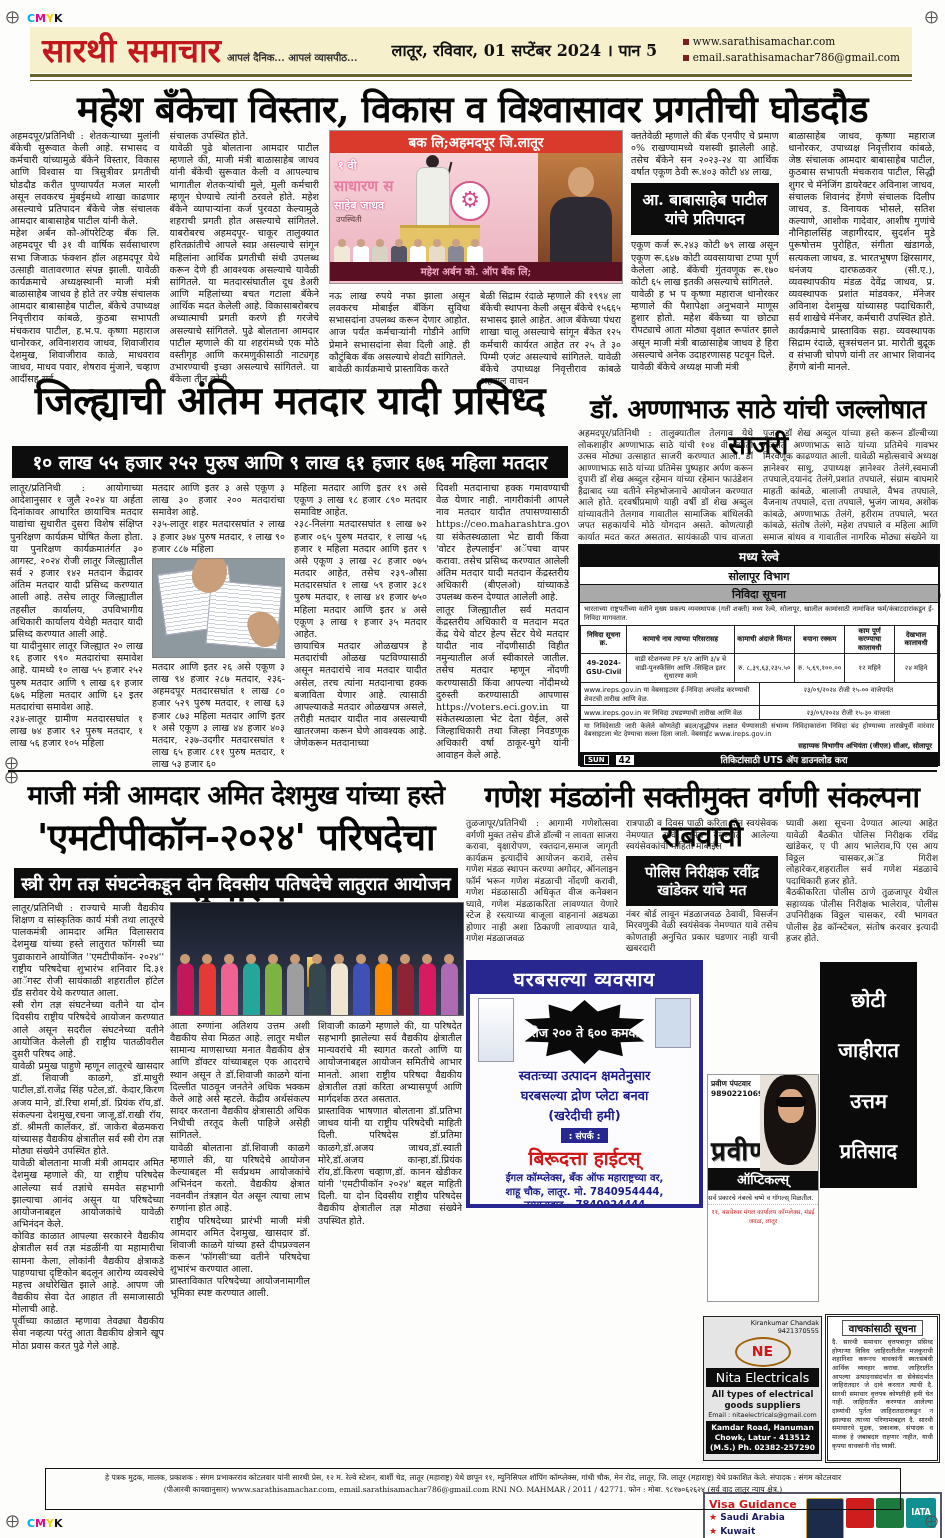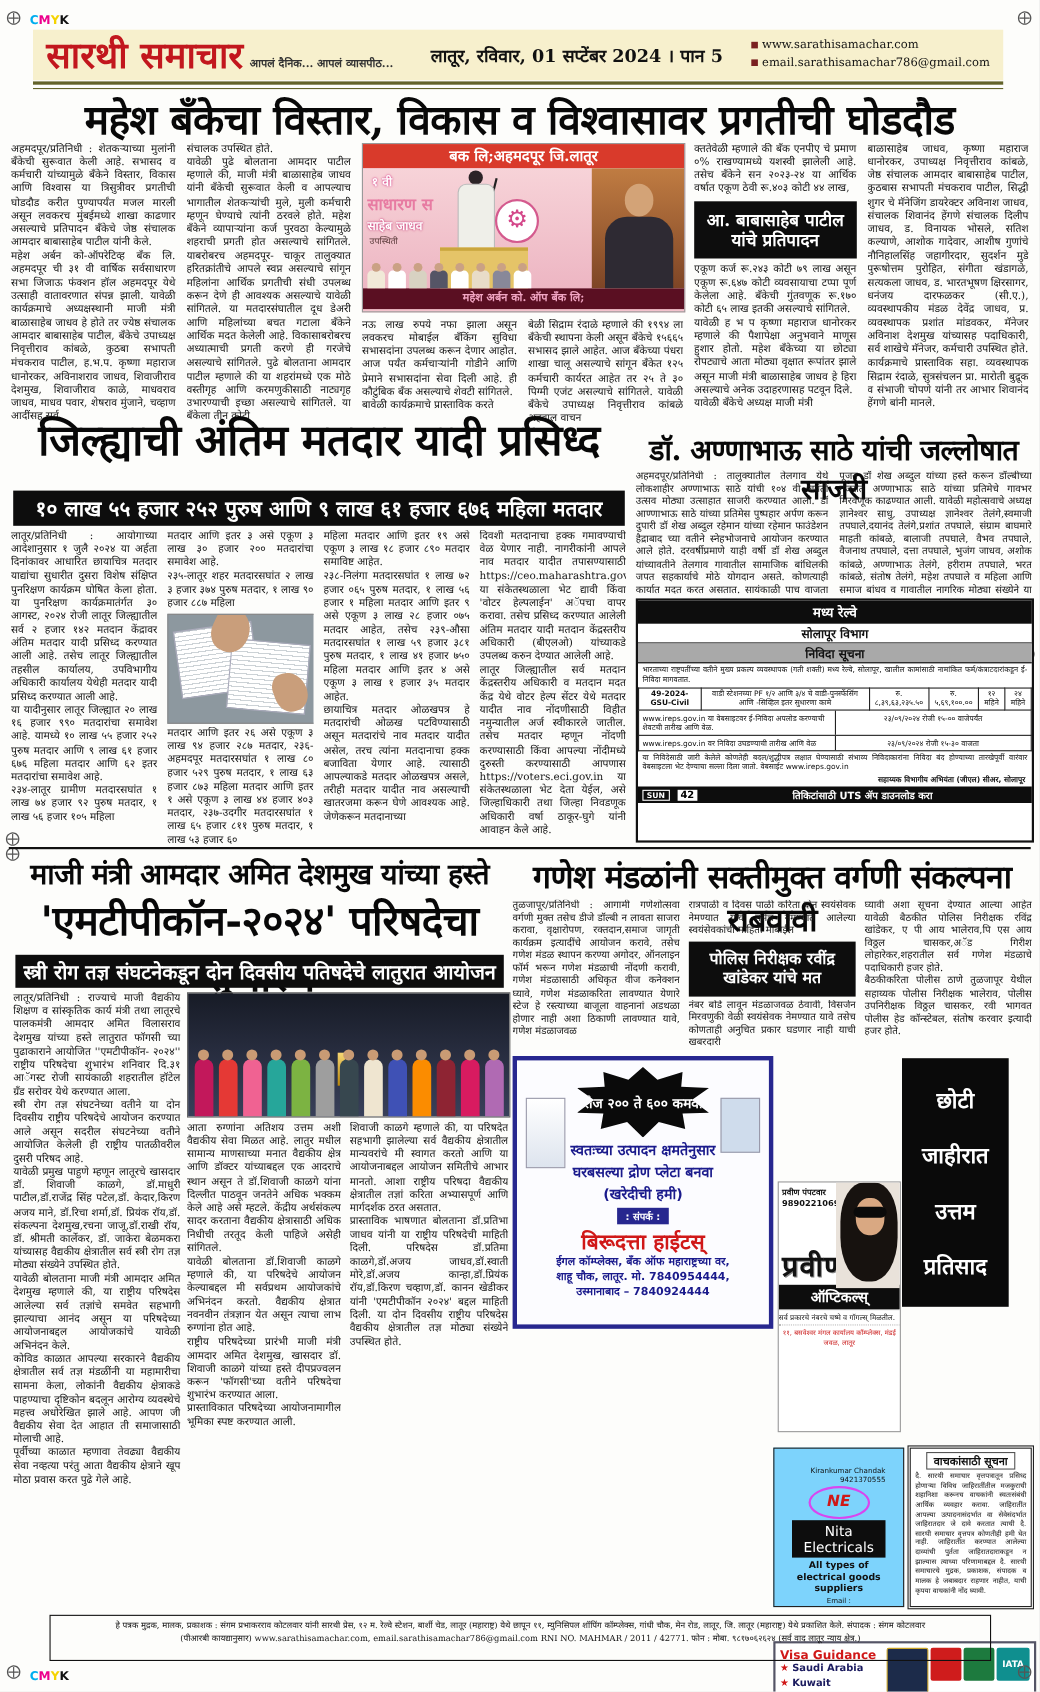--- a/index.html
+++ b/index.html
@@ -91,24 +91,24 @@
   .pv-l1{font-size:6.6px;border-top:1px solid #999;padding-top:2px;font-weight:normal}
   .pv-l2{font-size:6.2px;text-align:center;color:#c22;padding-top:2px;border-top:1px dotted #bbb;margin-top:2px}
   .chhoti{background:#0a0a0a;color:#fff;display:flex;flex-direction:column;justify-content:space-evenly;text-align:center;font-weight:bold;font-size:20px}
   .zaki{border:2px solid #556;background:#fff;position:relative;padding:4px}
   .zk-title{color:#d01818;font-weight:bold;font-size:11px;text-decoration:underline}
   .zk-item{color:#1a1a5e;font-weight:bold;font-size:9px;line-height:1.55;white-space:nowrap}
   .zk-item b{color:#d01818}
   .zk-tiles{position:absolute;right:4px;top:4px;width:130px;display:flex;flex-wrap:wrap;gap:2px}
   .zk-tiles .t{height:30px;border-radius:2px}
   .zk-name{position:absolute;right:6px;top:72px;width:170px;text-align:center;font-weight:bold;font-size:15px;font-style:italic;font-family:"DejaVu Serif",serif}
-  .nita{border:1.5px solid #222;background:#7dd3fc;text-align:center;padding:16px}
+  .nita{border:1.5px solid #222;background:#e5e5e5;text-align:center;padding:2px}
   .nita-owner{font-size:6.5px;text-align:right;line-height:1.3}
-  .nita-logo{width:52px;height:26px;border:2px solid #d946ef;border-radius:50%;margin:1px auto;color:#d01818;
-             font-weight:bold;font-style:italic;font-size:14px;line-height:24px}
+  .nita-logo{width:52px;height:26px;border:2px solid #a16207;border-radius:50%;margin:1px auto;color:#d01818;
+             font-weight:bold;font-size:14px;line-height:24px}
   .nita-name{background:#0d0d0d;color:#fff;font-size:12.5px;padding:2px 0;font-family:"DejaVu Sans",sans-serif}
   .nita-l1{font-size:8.5px;font-weight:bold;line-height:1.25;margin-top:2px}
   .nita-mail{font-size:6.4px;margin-top:1px}
   .nita-addr{background:#0d0d0d;color:#fff;font-size:7.5px;font-weight:bold;line-height:1.3;margin-top:2px;padding:2px}
   .such{border:1px solid #222;outline:1px solid #222;outline-offset:1px;background:#fff;padding:3px 4px}
   .such-title{font-weight:bold;font-size:10px;text-align:center;border:1px solid #555;margin:0 10px 2px;padding:0 2px}
   .such-body{font-size:6.4px;text-align:justify;line-height:1.35}
   .footerbox{border:1.5px solid #111;text-align:center;font-size:7.6px;line-height:1.6;padding:3px 6px;box-sizing:border-box}
   .secline{background:#111;height:2px}
 </style>
@@ -220,20 +220,28 @@
     <div class="jtxt" style="width:175px;height:112px;font-size:9px">पूजन डॉ शेख अब्दुल यांच्या हस्ते करून डॉल्बीच्या गजरात अण्णाभाऊ साठे यांच्या प्रतिमेचे गावभर मिरवणूक काढण्यात आली. यावेळी महोत्सवाचे अध्यक्ष ज्ञानेश्वर साधु, उपाध्यक्ष ज्ञानेश्वर तेलंगे,स्वमाजी तपघाले,दयानंद तेलंगे,प्रशांत तपघाले, संग्राम बाघमारे माहती कांबळे, बालाजी तपघाले, वैभव तपघाले, वैजनाथ तपघाले, दत्ता तपघाले, भुजंग जाधव, अशोक कांबळे, अण्णाभाऊ तेलंगे, हरीराम तपघाले, भरत कांबळे, संतोष तेलंगे, महेश तपघाले व महिला आणि समाज बांधव व गावातील नागरिक मोठ्या संख्येने या जयंतीस उपस्थित होते.</div>
   </div>
 
   <div class="abs rw" style="left:578px;top:544px;width:362px;height:222px">
     <div class="rw-title">मध्य रेल्वे</div>
     <div class="rw-div">सोलापूर विभाग</div>
     <div class="rw-notice">निविदा सूचना</div>
     <div class="rw-intro">भारताच्या राष्ट्रपतींच्या वतीने मुख्य प्रकल्प व्यवस्थापक (गती शक्ती) मध्य रेल्वे, सोलापूर, खालील कामांसाठी नामांकित फर्म/कंत्राटदारांकडून ई-निविदा मागवतात.</div>
     <table>
       <tbody>
+          <tr>
+        <th style="width:13%">निविदा सूचना क्र.</th>
+        <th style="width:30%">कामाचे नाव त्याच्या परिसरासह</th>
+        <th style="width:17%">कामाची अंदाजे किंमत</th>
+        <th style="width:14%">बयाना रक्कम</th>
+        <th style="width:14%">काम पूर्ण करण्याचा कालावधी</th>
+        <th style="width:12%">देखभाल कालावधी</th>
+      </tr>
       <tr>
         <td style="font-weight:bold">49-2024-GSU-Civil</td>
         <td>वाडी स्टेशनच्या PF १/२ आणि ३/४ चे वाडी-पुनर्स्फेसिंग आणि -सिव्हिल इतर सुधारणा कामे</td>
         <td>रु. ८,३९,६३,२३५.५०</td>
         <td>रु. ५,६९,१००.००</td>
         <td>१२ महिने</td>
         <td>२४ महिने</td>
       </tr>
     </tbody>
       </table>
@@ -296,20 +304,21 @@
     <div style="width:152px;height:138px;overflow:hidden">
       <div class="jtxt" style="font-size:9px">रात्रपाळी व दिवस पाळी करिता दोन स्वयंसेवक नेमण्यात यावे तसेच नेमण्यात आलेल्या स्वयंसेवकांची माहिती मोबाईल</div>
       <div class="inset" style="font-size:14.5px;margin:3px 0">पोलिस निरीक्षक रवींद्र खांडेकर यांचे मत</div>
       <div class="jtxt" style="font-size:9px">नंबर बोर्ड लावून मंडळाजवळ ठेवावी, विसर्जन मिरवणुकी वेळी स्वयंसेवक नेमण्यात यावे तसेच कोणताही अनुचित प्रकार घडणार नाही याची खबरदारी</div>
     </div>
     <div class="jtxt" style="width:152px;height:138px;font-size:9px">घ्यावी अशा सूचना देण्यात आल्या आहेत यावेळी बैठकीत पोलिस निरीक्षक रविंद्र खांडेकर, ए पी आय भालेराव,पि एस आय विठ्ठल चासकर,अॅड गिरीश लोहारेकर,शहरातील सर्व गणेश मंडळाचे पदाधिकारी हजर होते.
 बैठकीकरिता पोलीस ठाणे तुळजापूर येथील सहाय्यक पोलीस निरीक्षक भालेराव, पोलीस उपनिरीक्षक विठ्ठल चासकर, रवी भागवत पोलीस हेड कॉन्स्टेबल, संतोष करवार इत्यादी हजर होते.</div>
   </div>
 
   <div class="abs ad ghar" style="left:466px;top:960px;width:237px;height:248px;position:absolute">
+    <div class="ghar-h">घरबसल्या व्यवसाय</div>
     <div class="ghar-img" style="left:8px"></div>
     <div class="ghar-img" style="right:8px;height:48px;background:#cfdcec"></div>
     <div class="star">रोज २०० ते ६०० कमवा</div>
     <div class="ghar-l1">स्वतःच्या उत्पादन क्षमतेनुसार</div>
     <div class="ghar-l1">घरबसल्या द्रोण प्लेटा बनवा</div>
     <div class="ghar-l1">(खरेदीची हमी)</div>
     <div><span class="ghar-chip">: संपर्क :</span></div>
     <div class="ghar-name">बिरूदत्ता हाईटस्</div>
     <div class="ghar-addr">ईगल कॉम्प्लेक्स, बँक ऑफ महाराष्ट्रच्या वर,</div>
     <div class="ghar-addr">शाहू चौक, लातूर. मो. 7840954444,</div>

